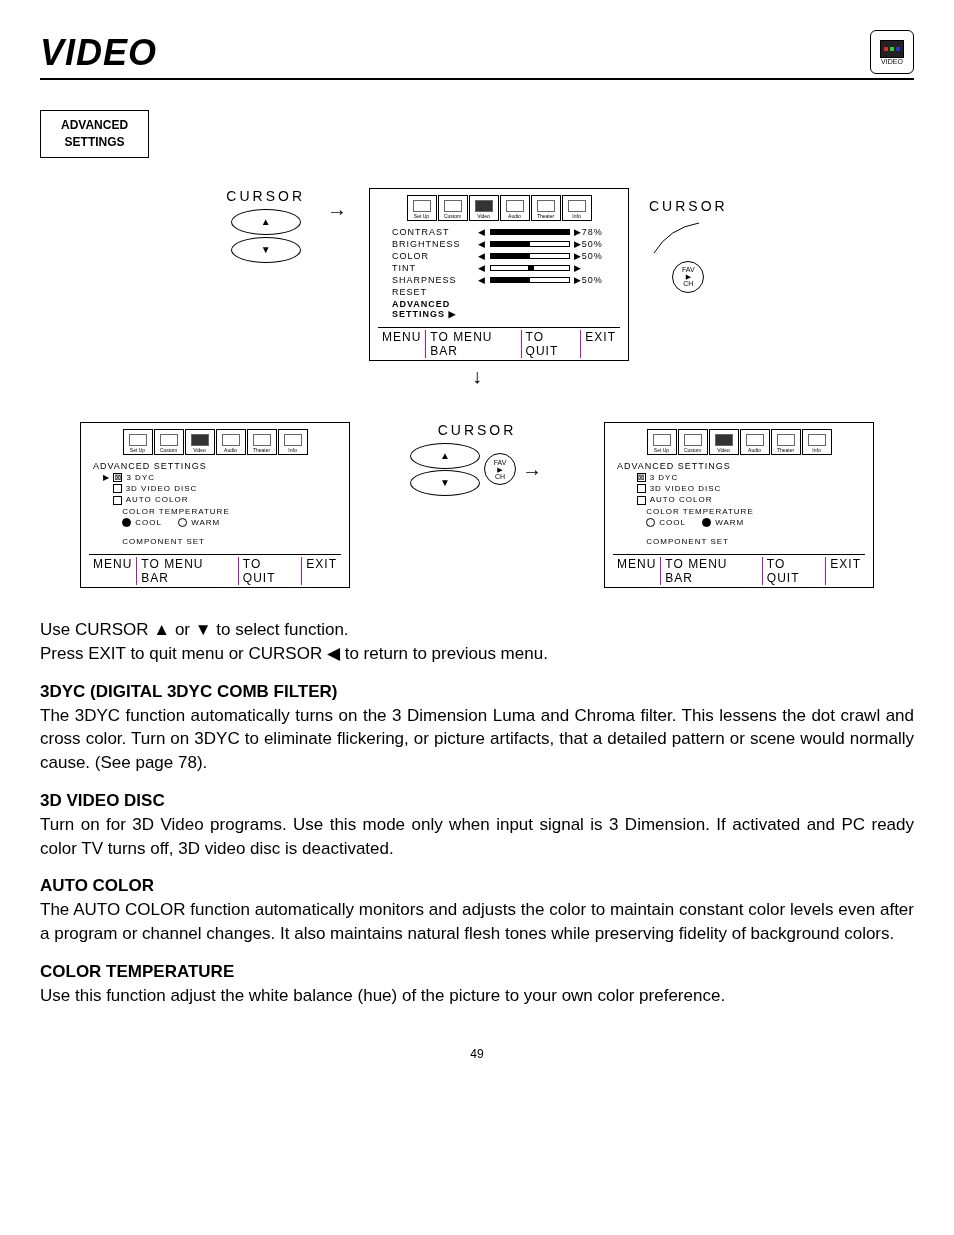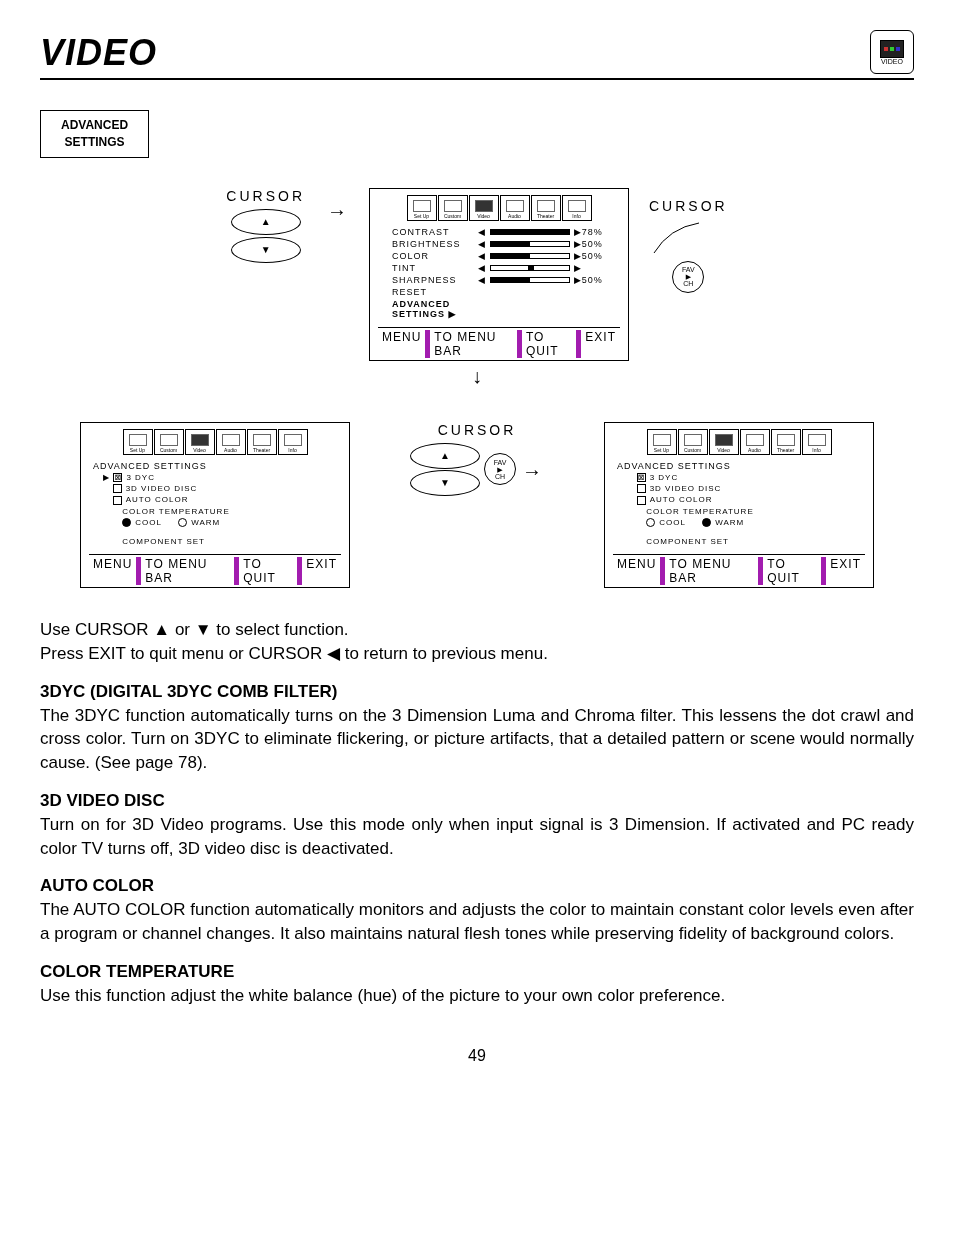--- a/index.html
+++ b/index.html
@@ -30,27 +30,27 @@
   .sname { width: 86px; }
   .bar { width: 80px; height: 6px; border: 1px solid #000; position: relative; margin: 0 4px; }
   .barfill { position: absolute; left: 0; top: 0; bottom: 0; background: #000; }
   .settings-head { font-size: 9px; letter-spacing: 1px; margin: 6px 0 2px 4px; }
   .as-item { margin: 2px 0 2px 14px; letter-spacing: 1px; font-size: 8px; }
   .chk { display: inline-block; width: 9px; height: 9px; border: 1px solid #000; vertical-align: middle; text-align: center; line-height: 7px; font-size: 8px; margin-right: 4px; }
   .rad { display: inline-block; width: 9px; height: 9px; border: 1px solid #000; border-radius: 50%; vertical-align: middle; margin-right: 4px; }
   .rad.sel { background: #000; }
   .foot { border-top: 1px solid #000; margin-top: 8px; padding: 2px 0; font-size: 12px; letter-spacing: 1px; display: flex; }
   .foot span { padding: 0 4px; }
-  .foot .sep { border-left: 5px solid #a21caf; }
+  .foot .sep { border-left: 1px solid #a21caf; }
   .mid-col { display: flex; flex-direction: column; align-items: center; gap: 8px; justify-content: center; }
   .body-text { margin-top: 26px; }
   .body-text p { font-size: 17px; line-height: 1.4; margin-bottom: 0; text-align: justify; }
   .body-text .mb { margin-bottom: 14px; }
   .body-text strong { font-weight: bold; }
-  .page-num { text-align: center; margin-top: 40px; font-size: 16px; }
+  .page-num { text-align: center; margin-top: 40px; font-size: 12px; }
   .mid-cursor { display: flex; flex-direction: column; align-items: center; }
   .mid-cursor .eye-row { display: flex; align-items: center; gap: 4px; }
   .down-arrow { text-align: center; font-size: 20px; margin: 4px 0; }
 </style>
 </head>
 <body>
 
 <div class="header">
   <div class="title">VIDEO</div>
   <div class="badge">

